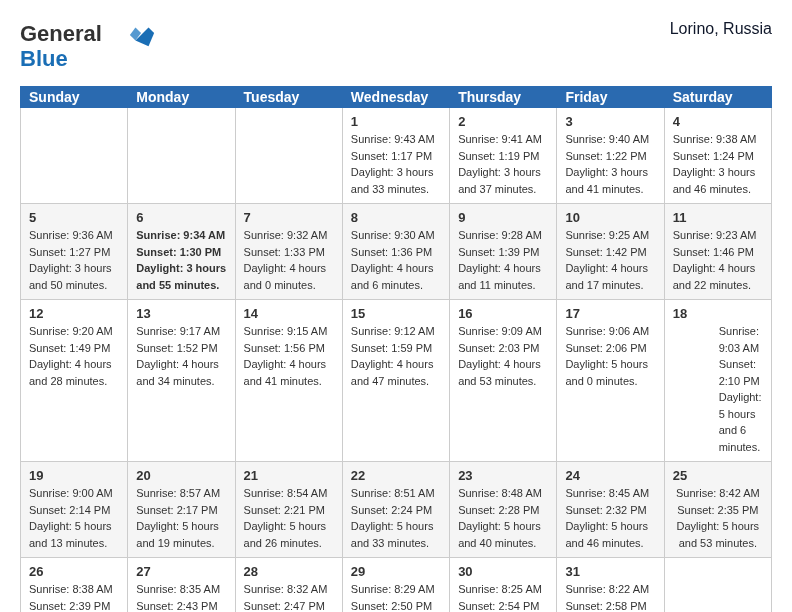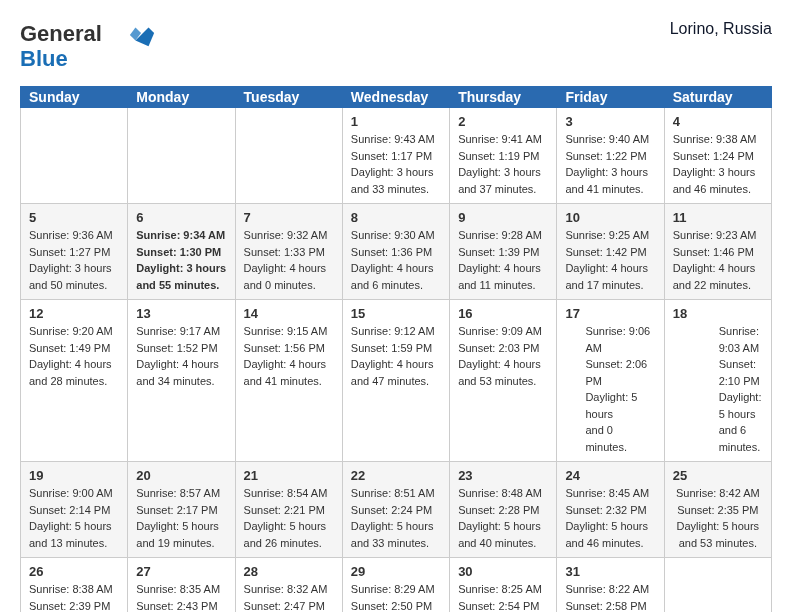--- a/index.html
+++ b/index.html
@@ -242,21 +242,21 @@
         </td>
         <td>
           <span class="day-number">16</span>
           <div class="day-info" style="white-space: pre-line;">Sunrise: 9:09 AM
 Sunset: 2:03 PM
 Daylight: 4 hours
 and 53 minutes.</div>
         </td>
         <td>
           <span class="day-number">17</span>
-          <div class="day-info" style="white-space: pre-line; margin-left: 20px;">Sunrise: 9:06 AM
+          <div class="day-info" style="white-space: pre-line;">Sunrise: 9:06 AM
 Sunset: 2:06 PM
 Daylight: 5 hours
 and 0 minutes.</div>
         </td>
         <td>
           <span class="day-number">18</span>
           <div class="day-info" style="white-space: pre-line; margin-left: 46px;">Sunrise: 9:03 AM
 Sunset: 2:10 PM
 Daylight: 5 hours
 and 6 minutes.</div>

